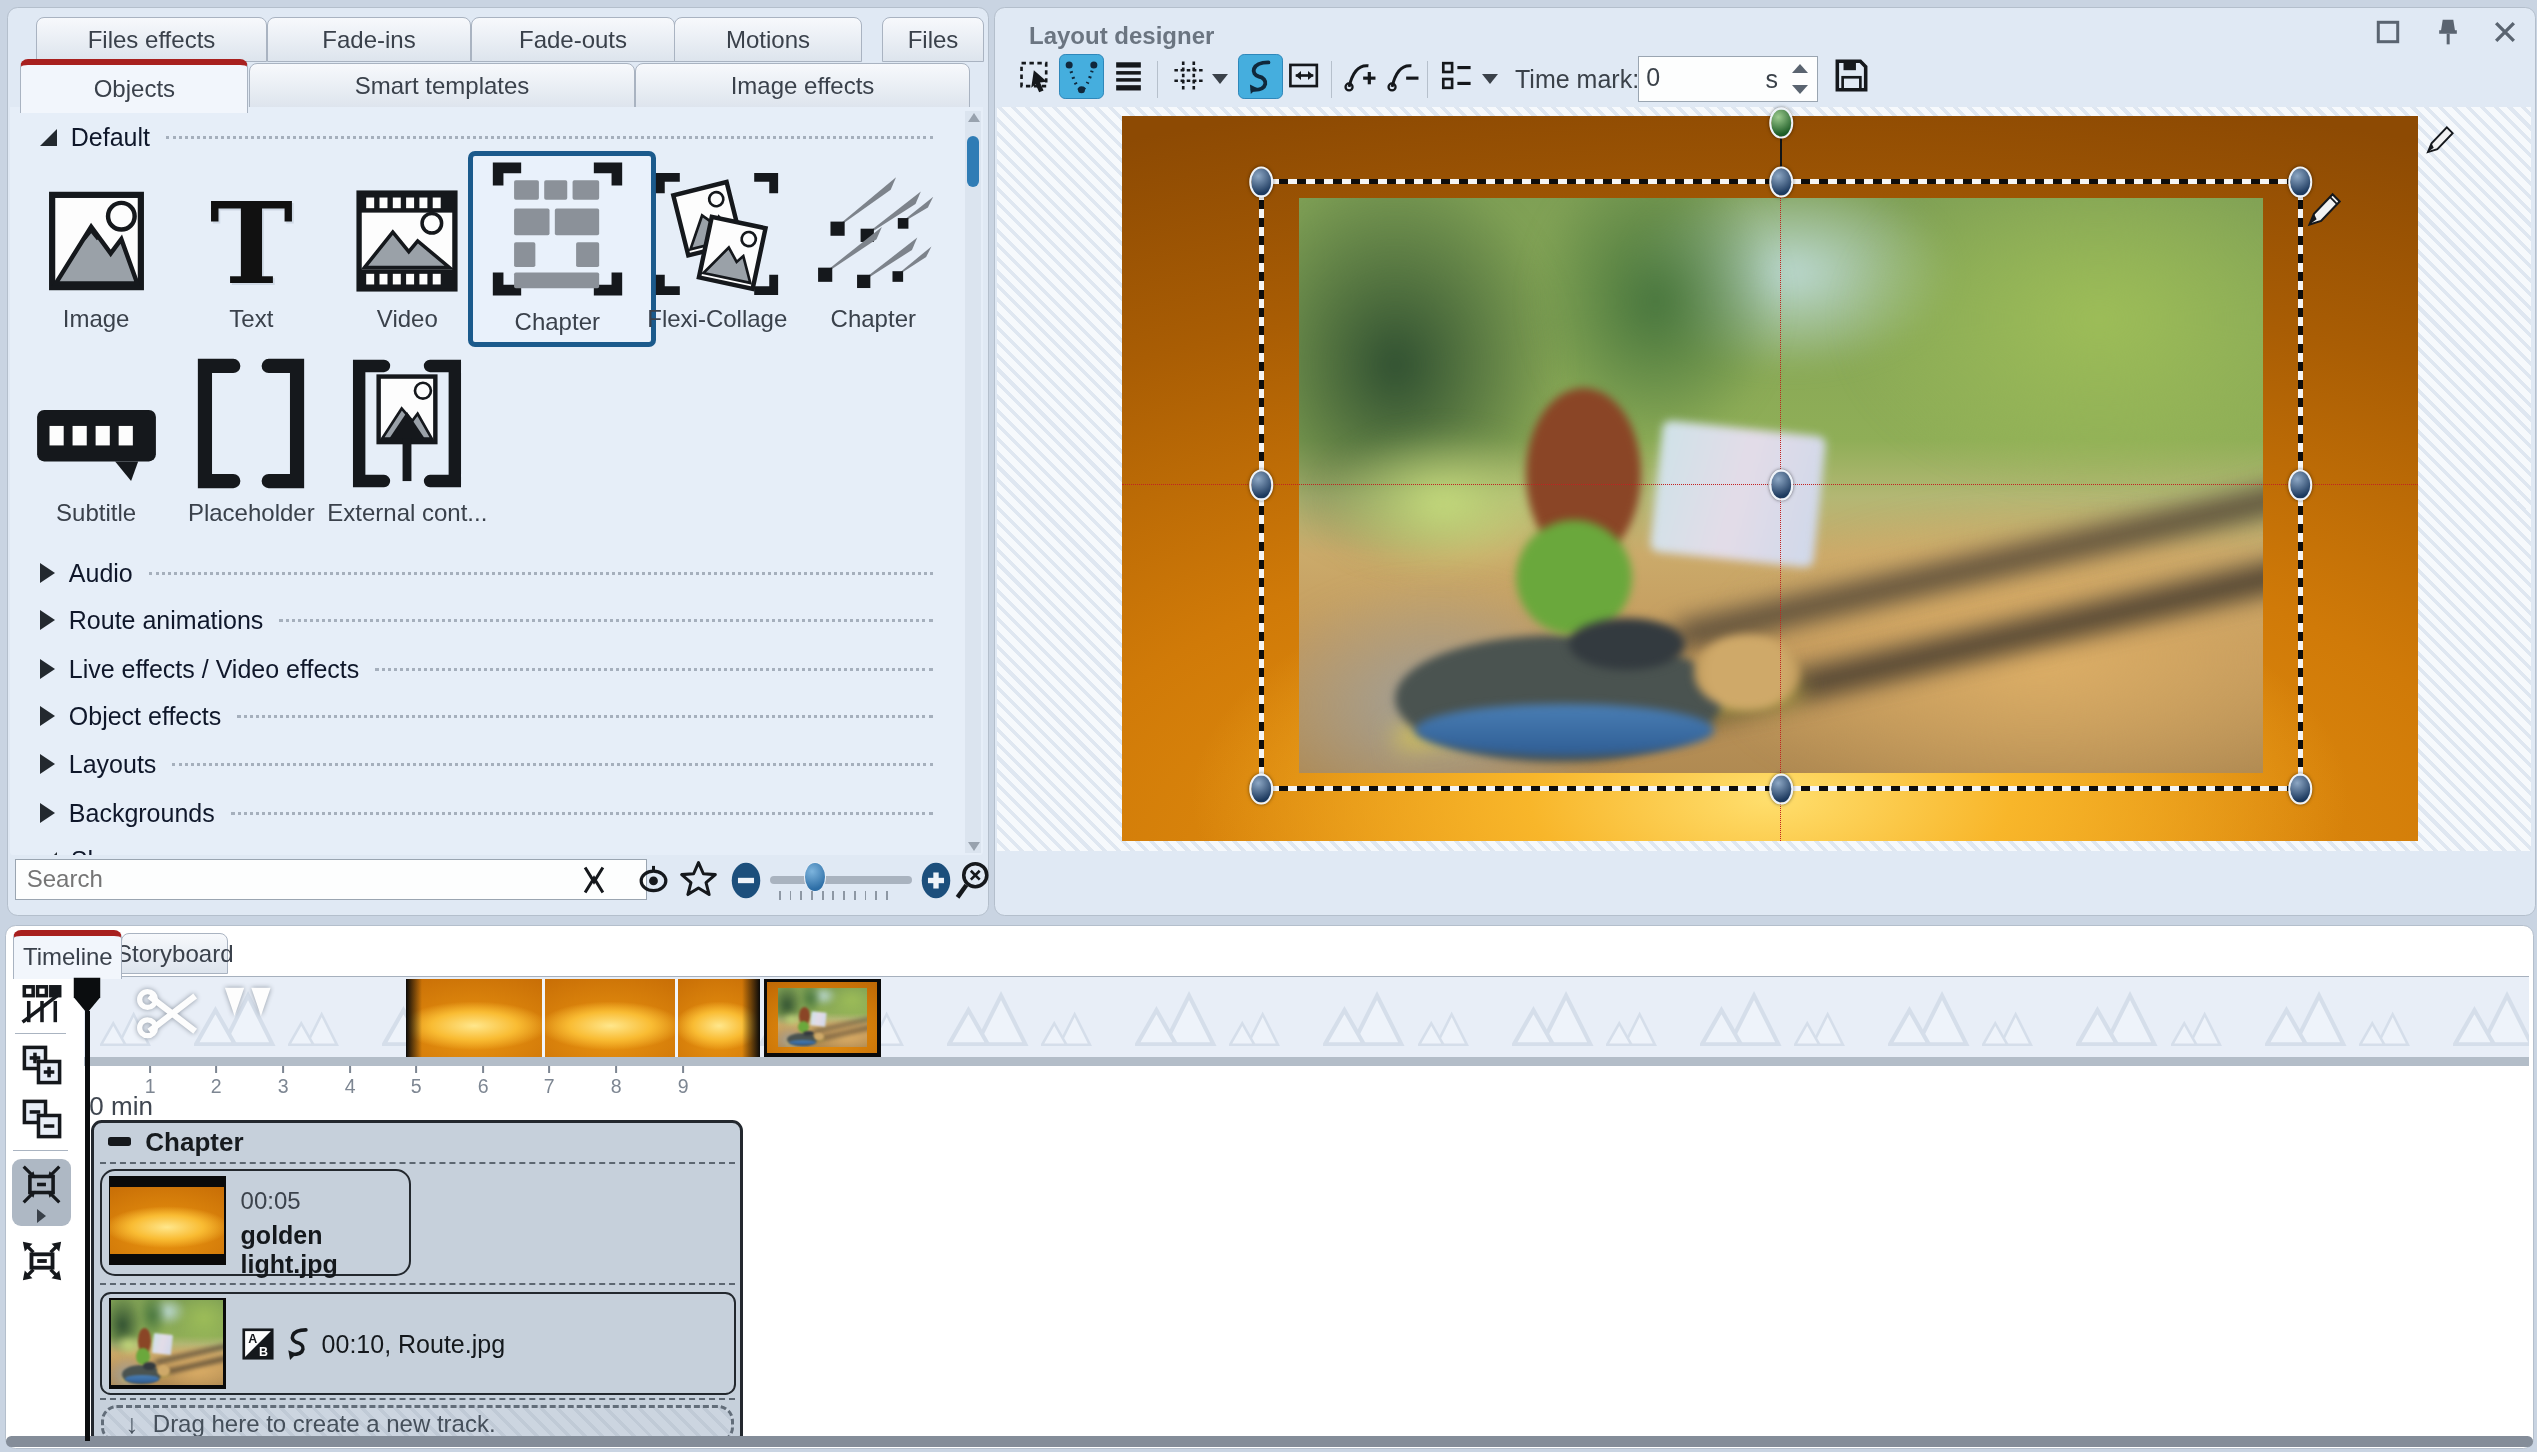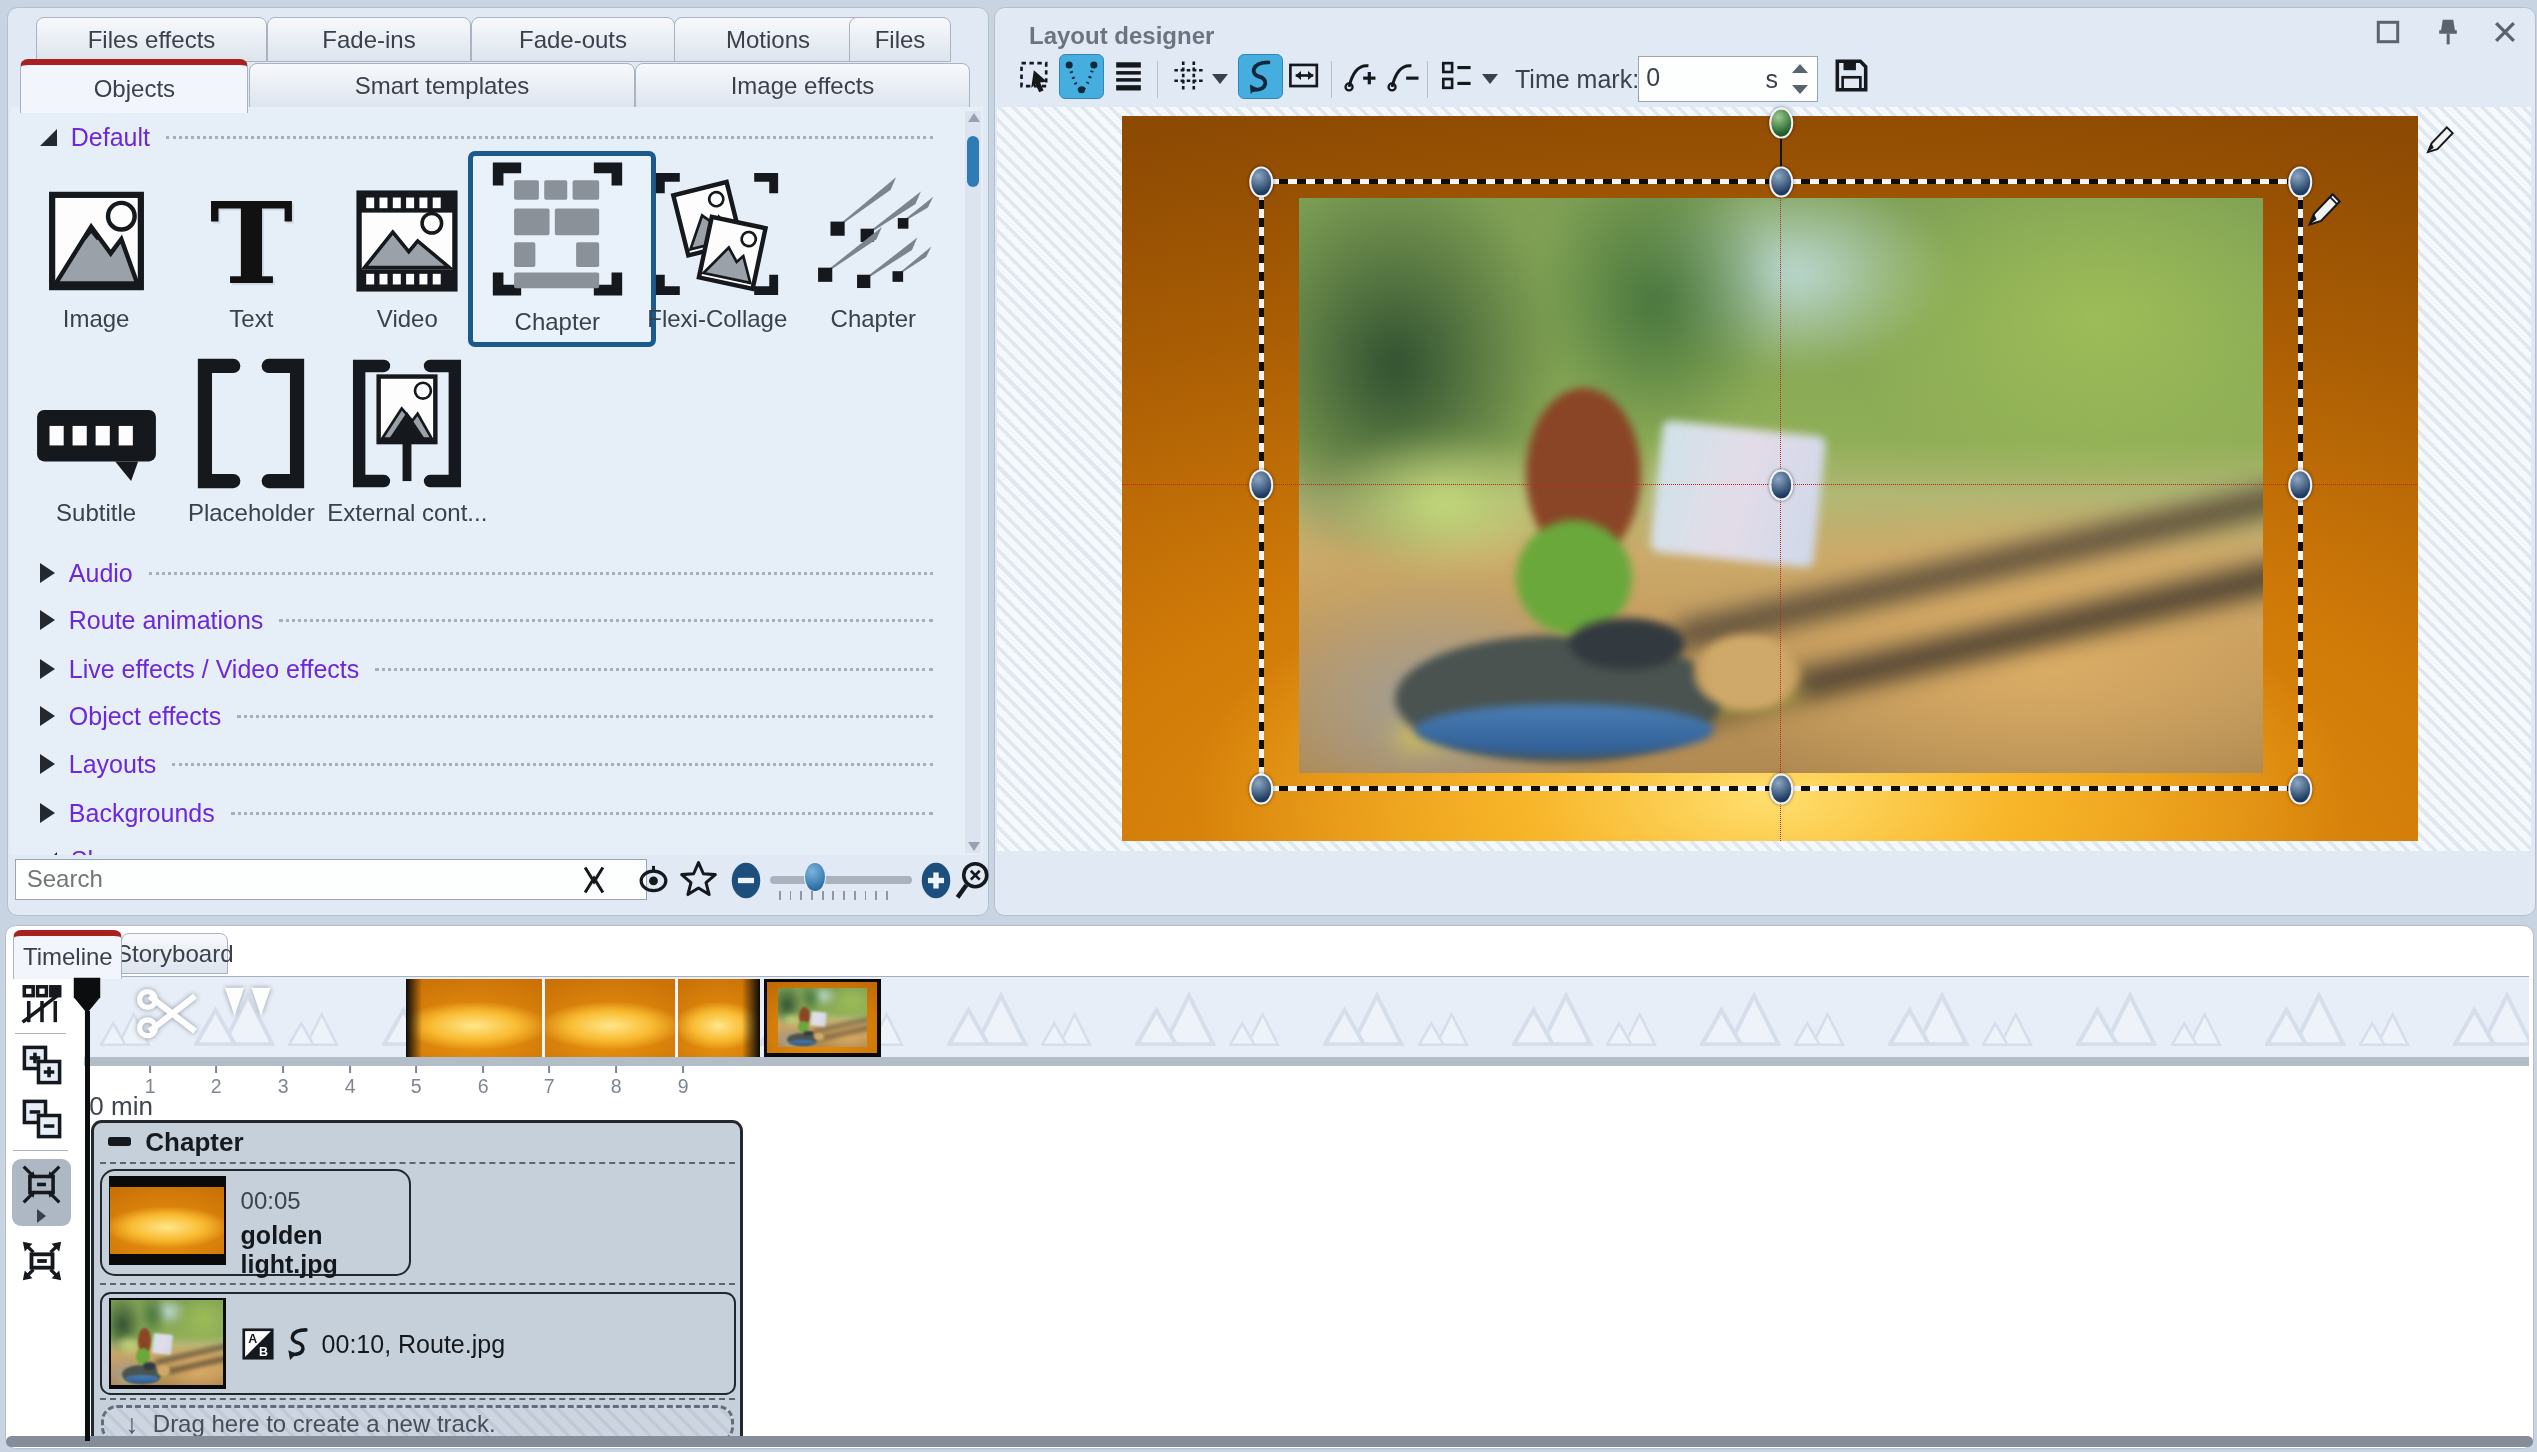--- a/index.html
+++ b/index.html
@@ -6,21 +6,21 @@
   .screen{position:relative;width:2538px;height:1453px;background:#c9d4e2;overflow:hidden;color:#343b44;}
   .abs{position:absolute;}
   .panel{position:absolute;background:#e0e9f4;border:1.8px solid #b4bfcc;border-radius:10.7px;}
   
   .tab{position:absolute;height:43px;background:linear-gradient(#f7f9fc,#dde4ed);border:1.8px solid #a9b3c1;
        border-radius:8px 8px 0 0;display:flex;align-items:center;justify-content:center;
        font-size:24px;color:#3a414b;cursor:default;}
   .tab.active{background:#f2f6fc;border-top:6.2px solid #a8201f;border-bottom:none;z-index:3;}
   
   .secrow{position:absolute;left:30px;right:50px;display:flex;align-items:center;height:36px;}
-  .secrow .lbl{font-size:25px;color:#6d28d9;margin-left:14px;white-space:nowrap;}
+  .secrow .lbl{font-size:25px;color:#0f172a;margin-left:14px;white-space:nowrap;}
   .dots{flex:1;height:0;border-top:3.6px dotted #9aa5b2;margin-left:16px;opacity:.85;}
   .tri-col{width:0;height:0;border-top:10.7px solid transparent;border-bottom:10.7px solid transparent;border-left:15px solid #23292f;}
   .tri-exp{width:0;height:0;border-left:17px solid transparent;border-bottom:17px solid #23292f;}
   .tile{position:absolute;width:153px;display:flex;flex-direction:column;align-items:center;justify-content:flex-end;}
   .tile .cap{font-size:24px;color:#3a414b;margin-top:9px;white-space:nowrap;}
   .selbox{position:absolute;border:5.3px solid #1b5a8c;border-radius:7px;background:#e9f1fb;}
   
   .hatch{background:repeating-linear-gradient(45deg,#f6f9fc 0 6.2px,#dfe7f1 6.2px 9.8px);}
   .tbtn{position:absolute;width:43px;height:43px;display:flex;align-items:center;justify-content:center;}
   .tbtn.active{background:#45aede;border:1.8px solid #2e87ba;border-radius:6.2px;}
@@ -68,21 +68,21 @@
       </div>
     <div class="tab" style="left:259px;top:9px;width:202px;">
         <span>Fade-ins</span>
       </div>
     <div class="tab" style="left:463px;top:9px;width:202px;">
         <span>Fade-outs</span>
       </div>
     <div class="tab" style="left:666px;top:9px;width:186px;">
         <span>Motions</span>
       </div>
-    <div class="tab" style="left:841px;top:9px;width:100px;">
+    <div class="tab" style="left:874px;top:9px;width:100px;">
         <span>Files</span>
       </div>
 
     <div class="tab active" style="left:12.4px;top:51px;width:226px;height:48px;">
         <span>Objects</span>
       </div>
     <div class="tab" style="left:241px;top:55px;width:384px;height:44px;">
         <span>Smart templates</span>
       </div>
     <div class="tab" style="left:627px;top:55px;width:333px;height:44px;">

